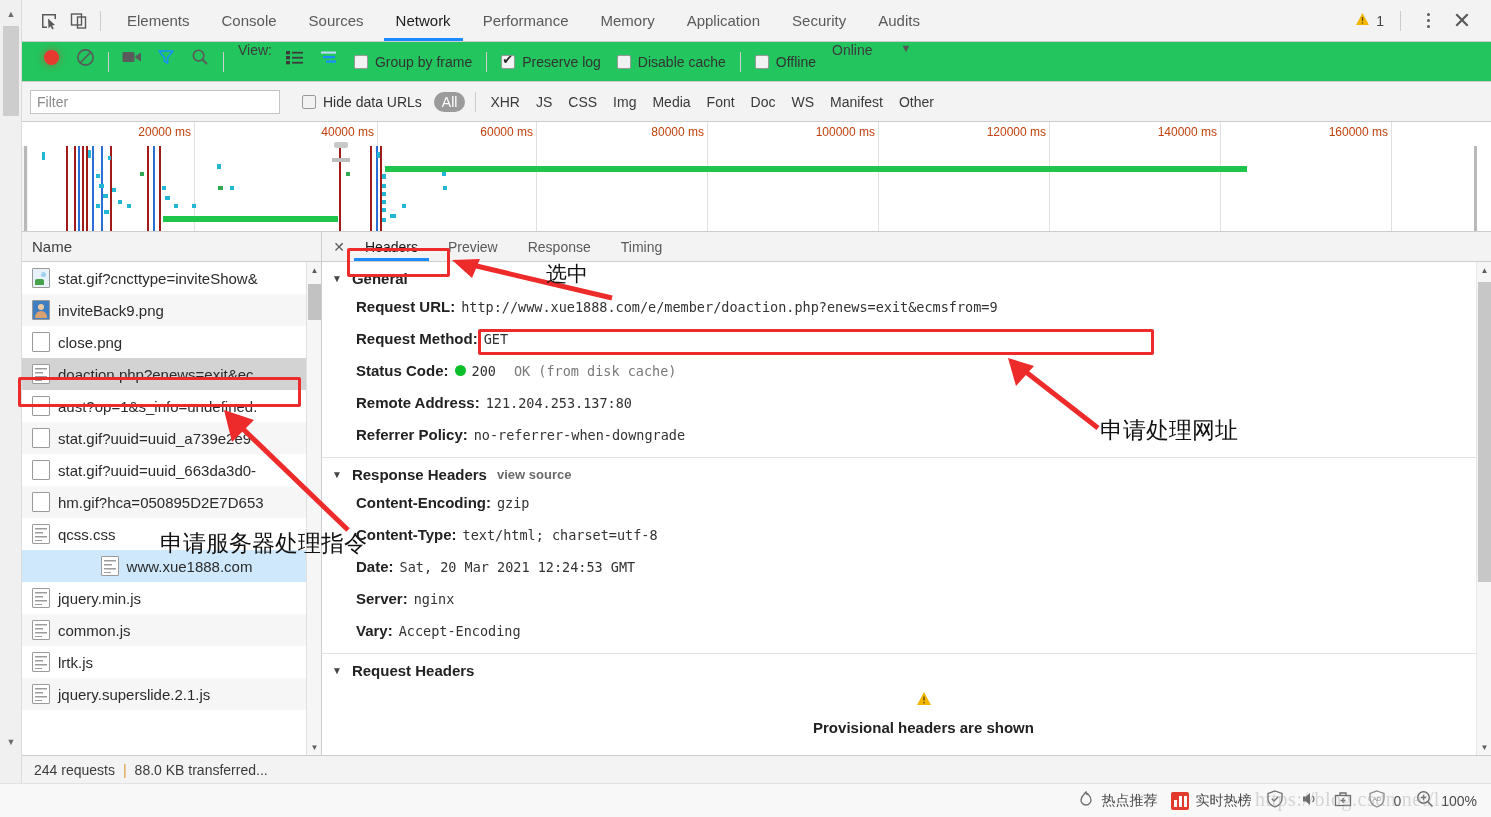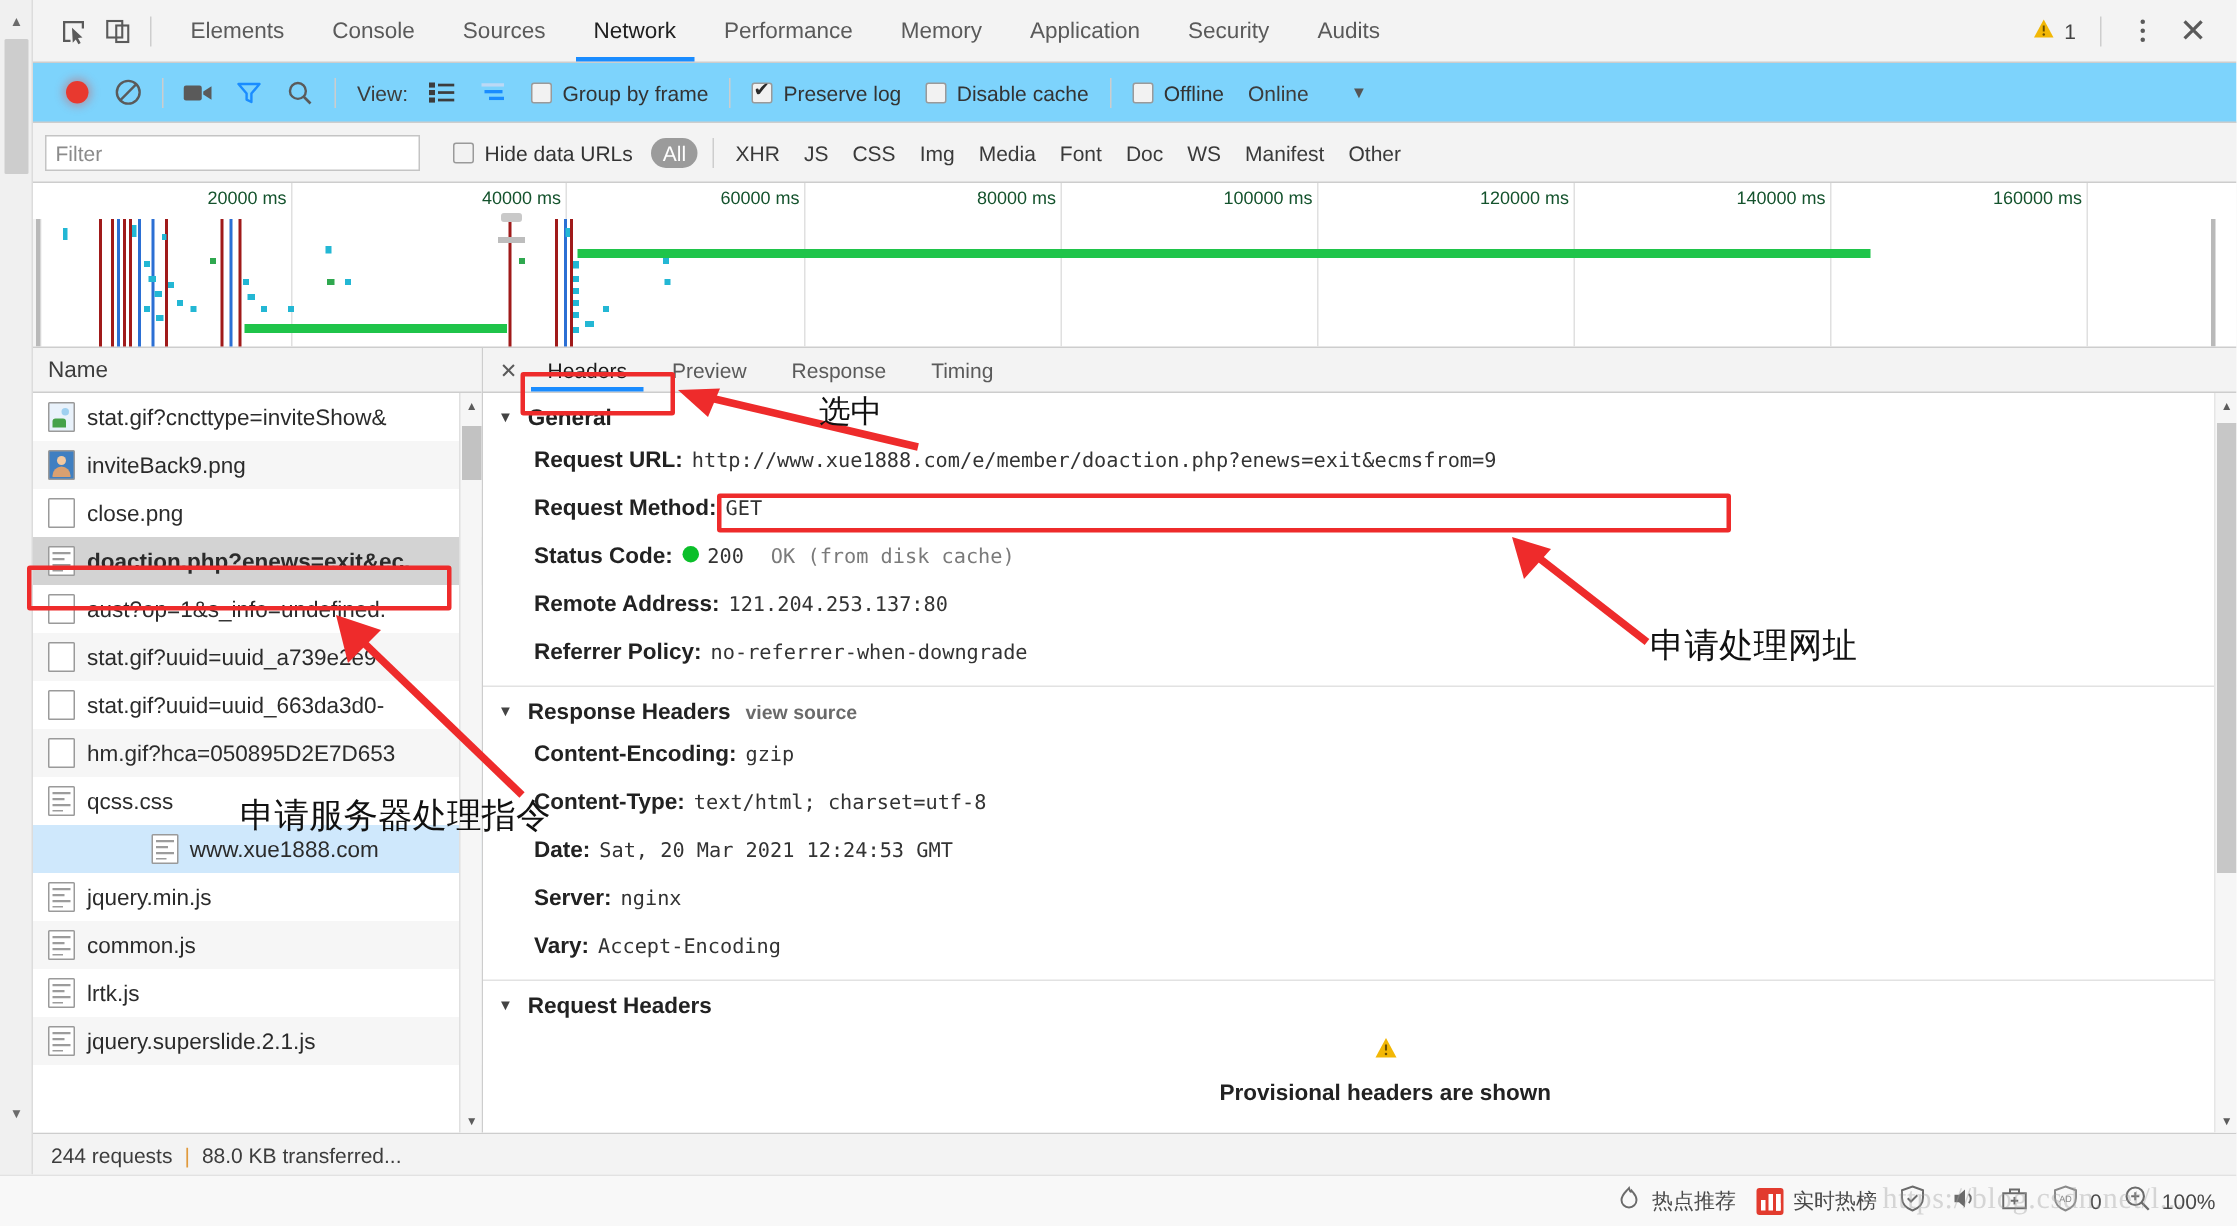--- a/index.html
+++ b/index.html
@@ -79,22 +79,22 @@
   }
   .kebab i { width: 3px; height: 3px; background: #5a5a5a; border-radius: 50%; display:block; }
   .closebtn {
     width: 30px; height: 30px; display: flex; align-items: center; justify-content: center;
     font-size: 22px; color: #5a5a5a; cursor: pointer; margin-left: 6px;
   }
 
   
   .nettoolbar {
     height: 40px; min-height: 40px;
-    background: #7dd3fc; border-bottom: 1px solid #cdcdcd;
-    display: flex; align-items: center; padding-left: 12px;
+    background: #22c55e; border-bottom: 1px solid #cdcdcd;
+    display: flex; padding-left: 12px;
     font-size: 14px; color: #333;
   }
   .rec-dot {
     width: 15px; height: 15px; border-radius: 50%;
     background: #e8392f; box-shadow: 0 0 6px 2px rgba(232,57,47,.35);
   }
   .ti { width: 34px; height: 30px; display:flex; align-items:center; justify-content:center; cursor:pointer; }
   .tlabel { margin: 0 6px 0 8px; color: #3c3c3c; }
   .cb-wrap { display: flex; align-items: center; gap: 7px; margin: 0 8px; cursor: pointer; }
   .cbox {
@@ -130,21 +130,21 @@
   
   .overview {
     height: 110px; min-height: 110px; background: #fff;
     border-bottom: 1px solid #cdcdcd; position: relative; overflow: hidden;
   }
   .ov-tick {
     position: absolute; top: 0; height: 110px;
     border-left: 1px solid #e0e0e0;
   }
   .ov-tick span {
-    position: absolute; right: 4px; top: 3px; font-size: 12px; color: #14532d;
+    position: absolute; right: 4px; top: 3px; font-size: 12px; color: #c2410c;
     white-space: nowrap;
   }
   .ov-body { position: absolute; left: 0; right: 0; top: 24px; bottom: 0; }
   .ov-bar { position: absolute; }
   .ov-dim-l, .ov-dim-r {
     position: absolute; top: 0; bottom: 0; background: rgba(0,0,0,0.045);
   }
   .ov-handle {
     position: absolute; top: 24px; bottom: 0; width: 3px; background: #b9b9b9;
   }
@@ -168,21 +168,21 @@
     font-size: 15px; color: #3c3c3c;
   }
   .rl-scroll { flex: 1; overflow: hidden; position: relative; }
   .rl-row {
     height: 32px; display: flex; align-items: center; padding-left: 10px;
     font-size: 15px; color: #2b2b2b; white-space: nowrap; overflow: hidden;
     cursor: pointer;
   }
   .rl-row:nth-child(even) { background: #f6f6f6; }
   .rl-row.selected { background: #cfe8fc; justify-content: center; }
-  .rl-row.highlighted { background: #d3d3d3; font-weight: bold; }
+  .rl-row.highlighted { background: #d3d3d3; }
   .ficon {
     width: 18px; height: 20px; min-width: 18px; margin-right: 8px;
     border: 1px solid #9a9a9a; background: #fff; border-radius: 1px;
     position: relative; overflow: hidden;
   }
   .ficon.doc::before {
     content: ""; position: absolute; left: 2px; top: 2px; right: 2px; bottom: 2px;
     background:
       linear-gradient(#9c9c9c,#9c9c9c) 0 1px/100% 1.5px no-repeat,
       linear-gradient(#9c9c9c,#9c9c9c) 0 5px/70% 1.5px no-repeat,

